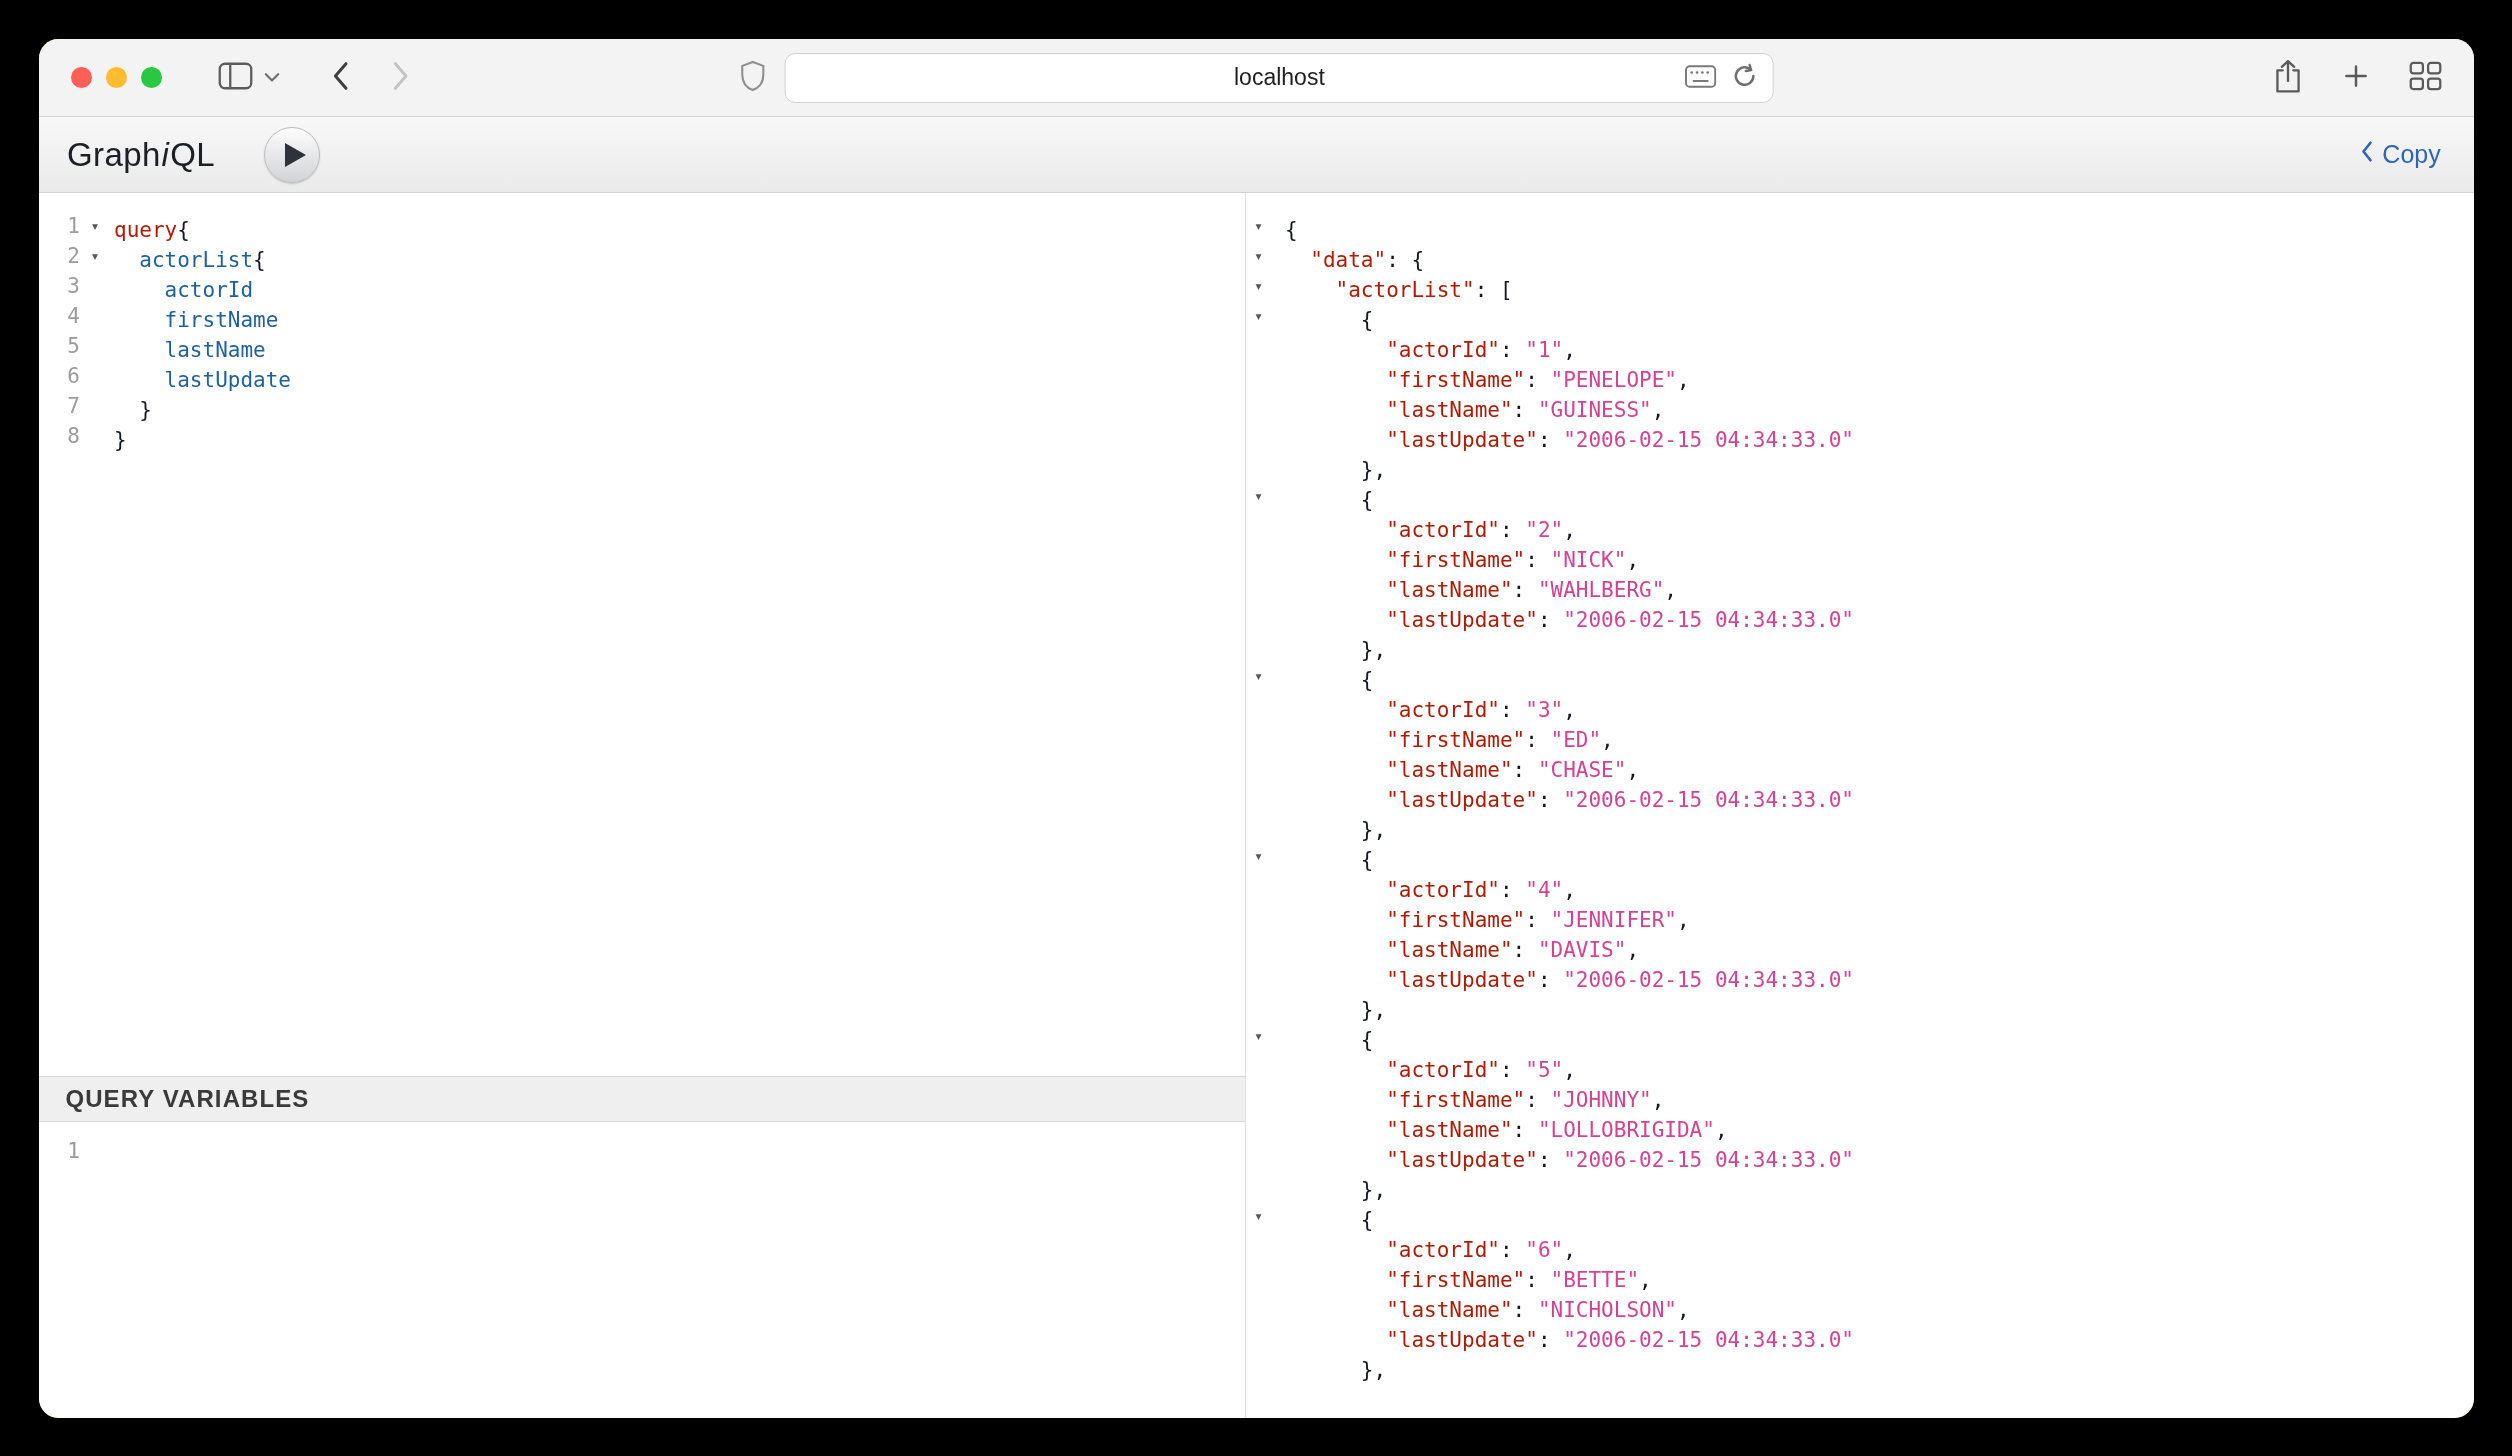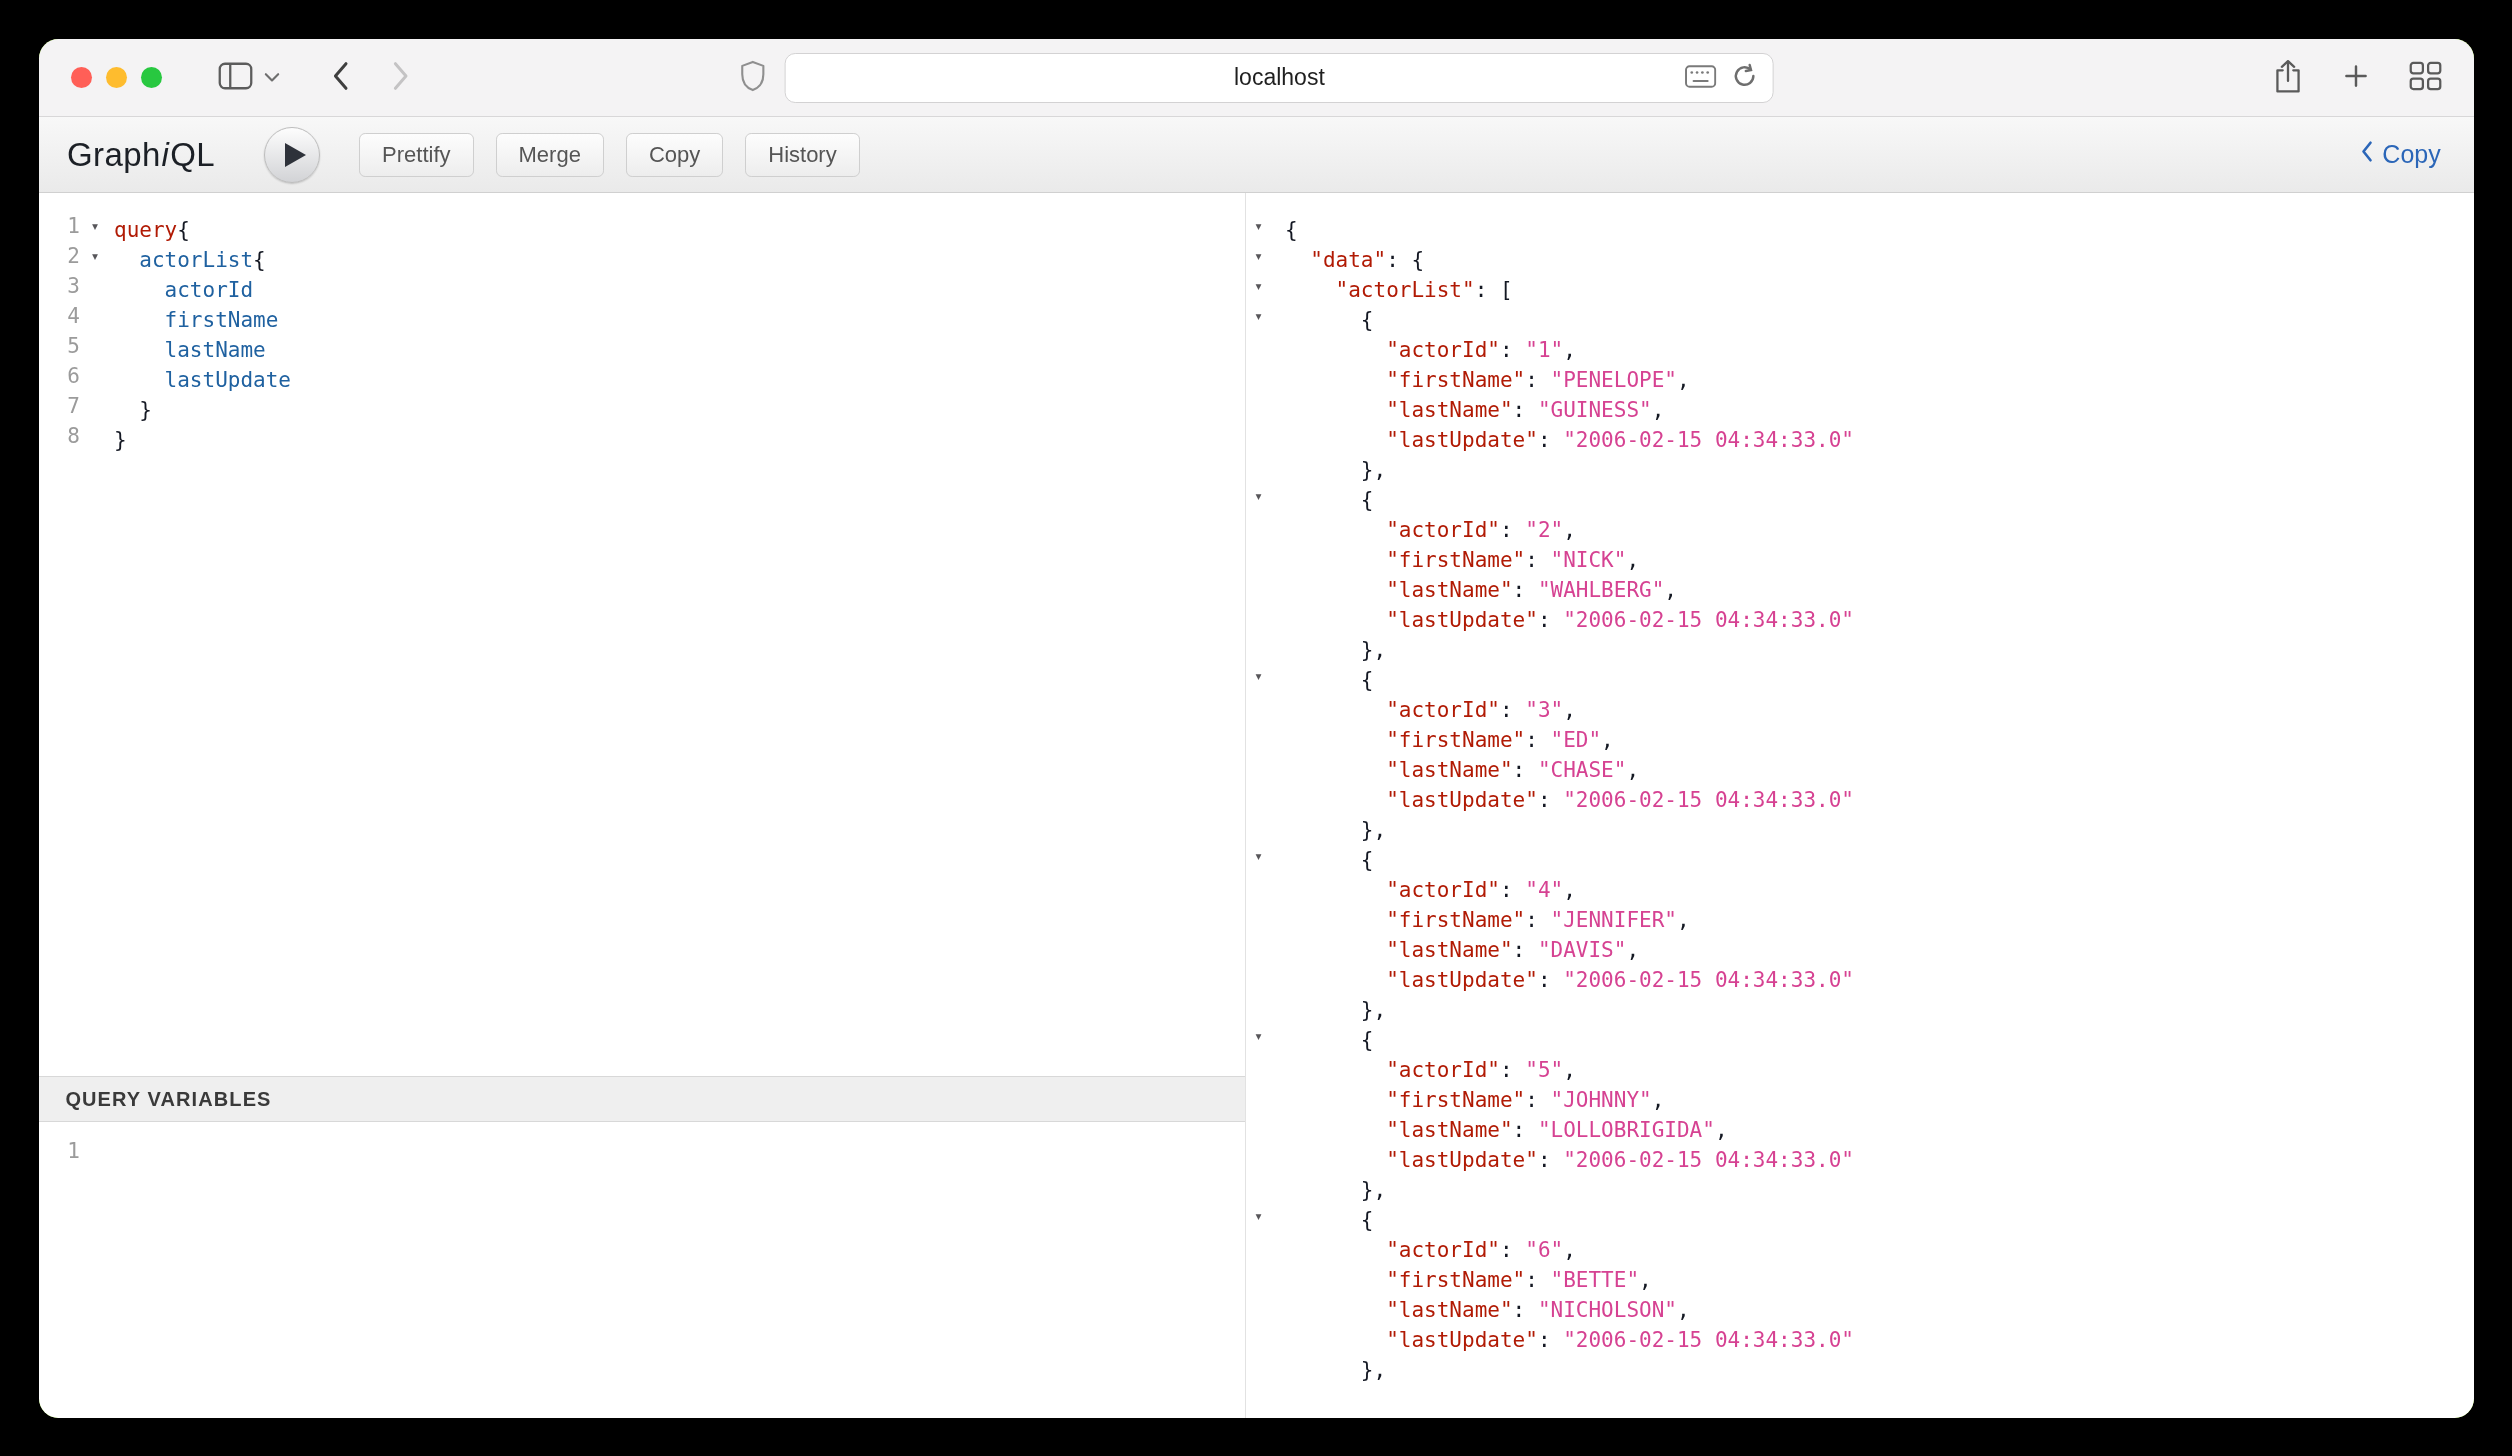--- a/index.html
+++ b/index.html
@@ -67,21 +67,21 @@
   }
   .query-editor{flex:1;min-height:0;overflow:hidden;padding-top:17.6px;}
   .cm-row{display:flex;height:30px;}
   .ln{flex:none;width:41px;text-align:right;color:#9b9b9b;}
   .fold{flex:none;width:30px;text-align:center;color:#57565a;font-size:15px;}
   pre.code{margin:4px;white-space:pre;font:inherit;}
   .vars-header{
     flex:none;height:46px;background:#efefef;border-top:0.9px solid #d8d8d8;border-bottom:0.9px solid #d8d8d8;
     display:flex;align-items:center;padding-left:26.4px;
   }
-  .vars-title{font-size:20px;font-weight:700;color:#3a3a3a;letter-spacing:1.1px;}
+  .vars-title{font-size:24px;font-weight:700;color:#3a3a3a;letter-spacing:1.1px;}
   .vars-editor{flex:none;height:296px;padding-top:14px;overflow:hidden;}
   .result-pane{flex:1;min-width:0;overflow:hidden;padding-top:17.6px;}
   .r-row{display:flex;height:30px;}
   .rfold{flex:none;width:35px;padding-left:8px;color:#57565a;font-size:15px;}
   
   .tk-kw{color:var(--c-keyword);}
   .tk-field{color:var(--c-field);}
   .tk-punc{color:var(--c-punct);}
   .tk-key{color:var(--c-key);}
   .tk-str{color:var(--c-string);}
@@ -187,26 +187,20 @@
         </span>
       </button>
     </div>
   </header>
 
   <header class="gql-bar">
     <div class="logo"><span>Graph</span><em>i</em><span>QL</span></div>
     <button class="execute">
       <span class="play"></span>
     </button>
-    <div class="tbtns">
-      <button class="tbtn">Prettify</button>
-      <button class="tbtn">Merge</button>
-      <button class="tbtn">Copy</button>
-      <button class="tbtn">History</button>
-    </div>
     <button class="docs">
       <span>
         <svg width="14" height="23" viewBox="0 0 16 26" fill="none" stroke="currentColor" stroke-width="3" stroke-linecap="round" stroke-linejoin="round">
             <polyline points="12,3 4,13 12,23"></polyline>
           </svg>
       </span>
       <span>Copy</span>
     </button>
   </header>
 

